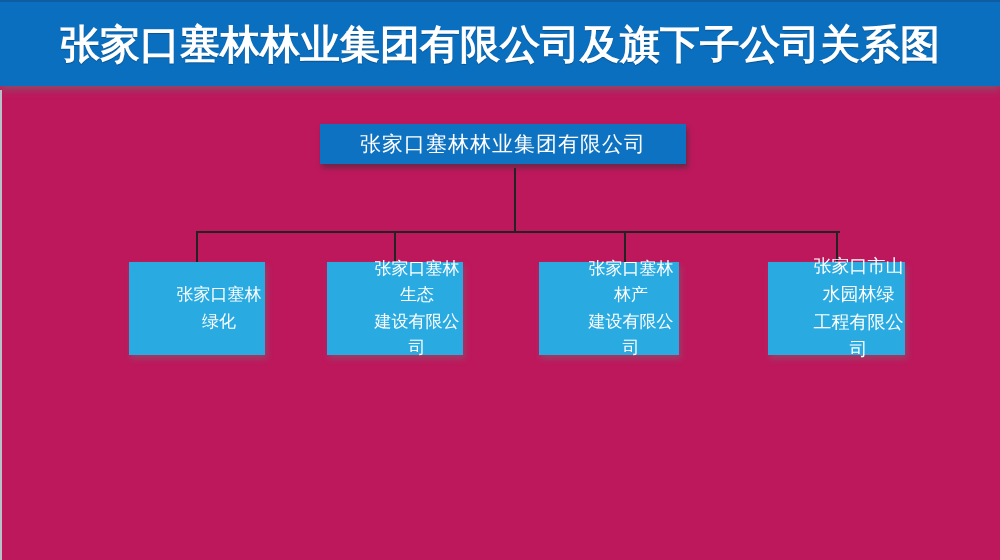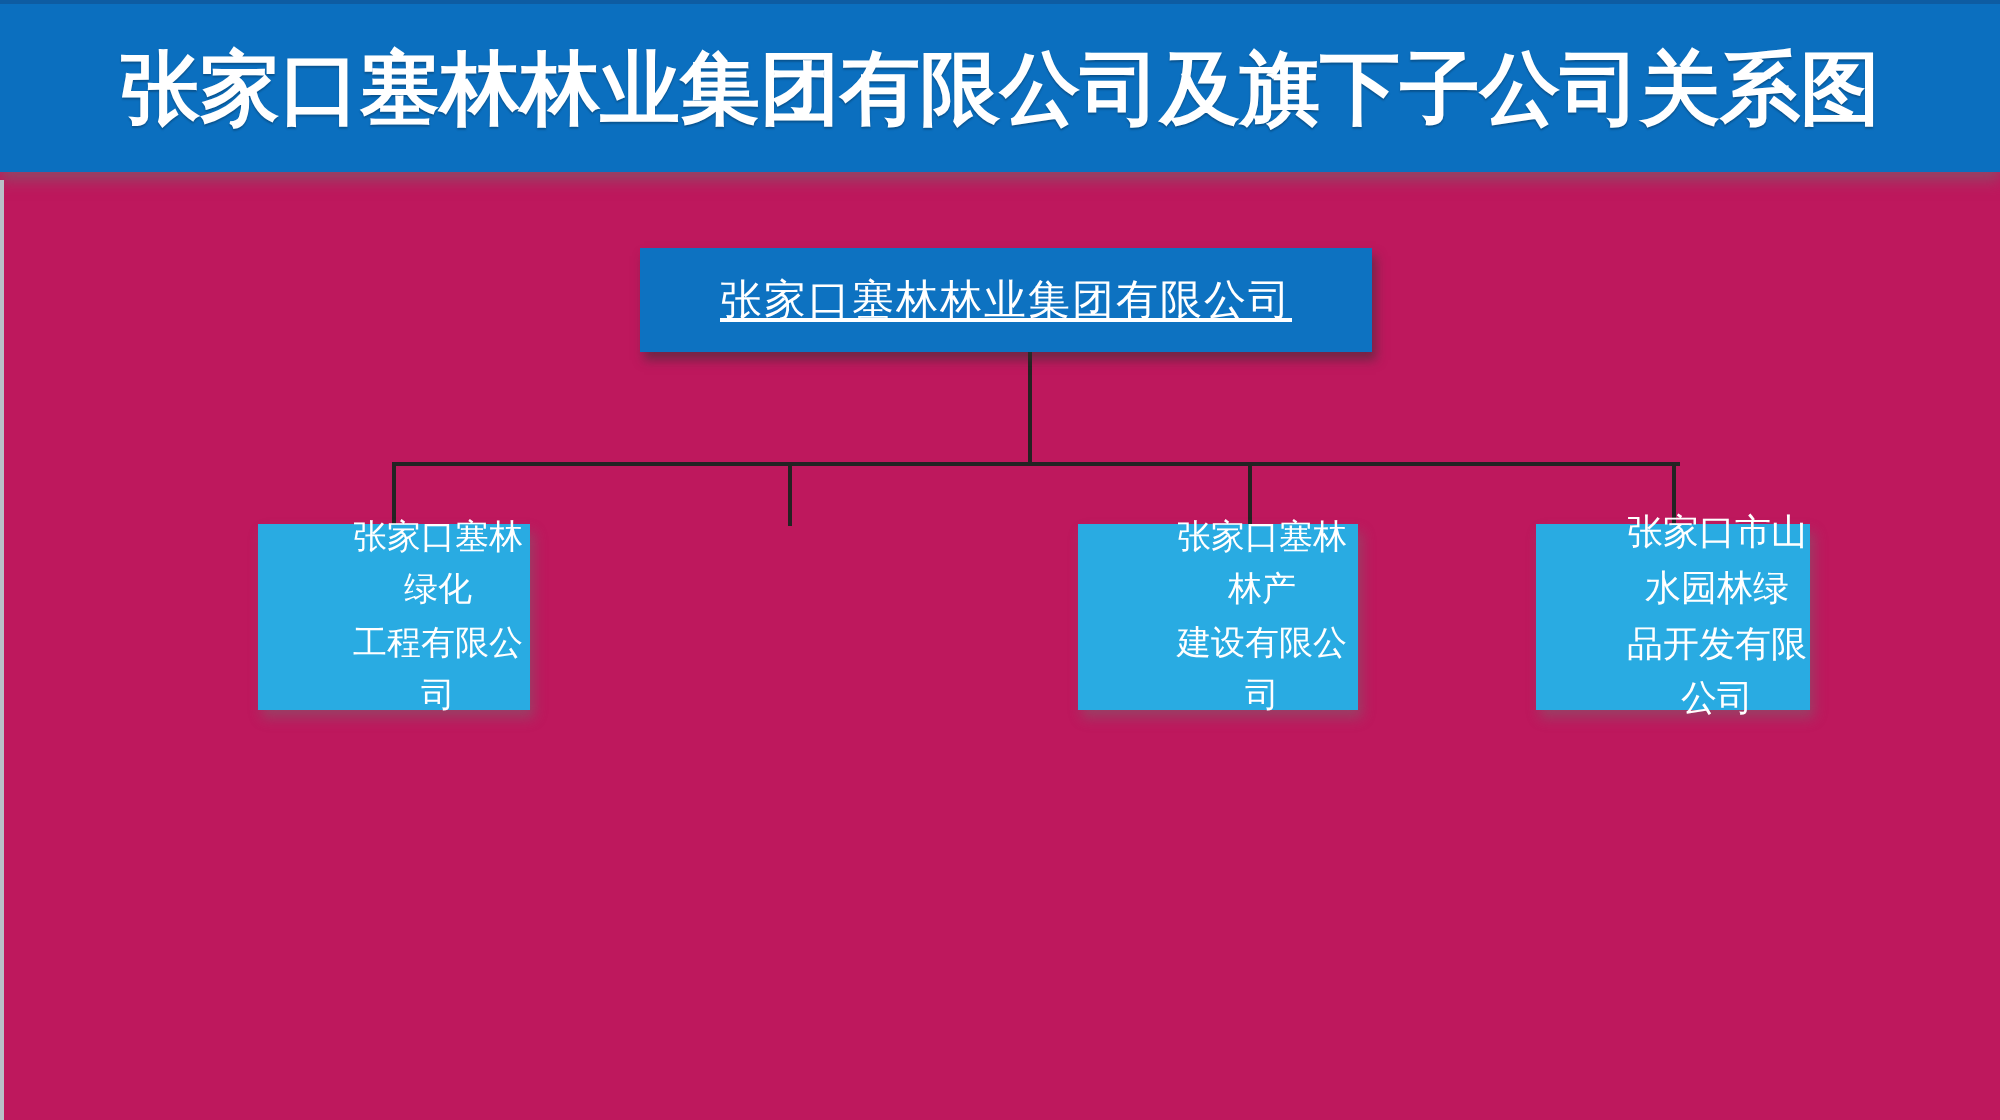--- a/index.html
+++ b/index.html
@@ -48,26 +48,25 @@
     display: flex;
     flex-direction: column;
     align-items: center;
     justify-content: center;
     text-align: center;
     color: #ffffff;
     box-sizing: border-box;
   }
   .root-node {
     left: 320px; top: 124px;
-    width: 366px; height: 52px;
+    width: 366px; height: 40px;
     background: #0d72c1;
     box-shadow: 2px 4px 5px rgba(50,50,50,0.55);
     font-size: 21px;
     letter-spacing: 1px;
-    text-decoration: underline;
   }
   .child-node {
     top: 262px;
     height: 93px;
     background: #29abe2;
     box-shadow: 2px 4px 6px rgba(110,110,110,0.45);
     font-size: 17px;
     line-height: 1.55;
     padding-left: 44px;
   }
@@ -105,27 +104,30 @@
   <div class="line drop-2"></div>
   <div class="line drop-3"></div>
   <div class="line drop-4"></div>
 
   <div class="node root-node">
     <span>张家口塞林林业集团有限公司</span>
   </div>
 
   <div class="node child-node child-1">
     <span>张家口塞林绿化</span>
-    <span>工程有限公司</span>
   </div>
 
+  <div class="node child-node child-2">
+    <span>张家口塞林生态</span>
+    <span>建设有限公司</span>
+  </div>
 
   <div class="node child-node child-3">
     <span>张家口塞林林产</span>
     <span>建设有限公司</span>
   </div>
 
   <div class="node child-node child-4">
     <span>张家口市山水园林绿</span>
-    <span>品开发有限公司</span>
+    <span>工程有限公司</span>
   </div>
 
 </div>
 
 </body></html>

